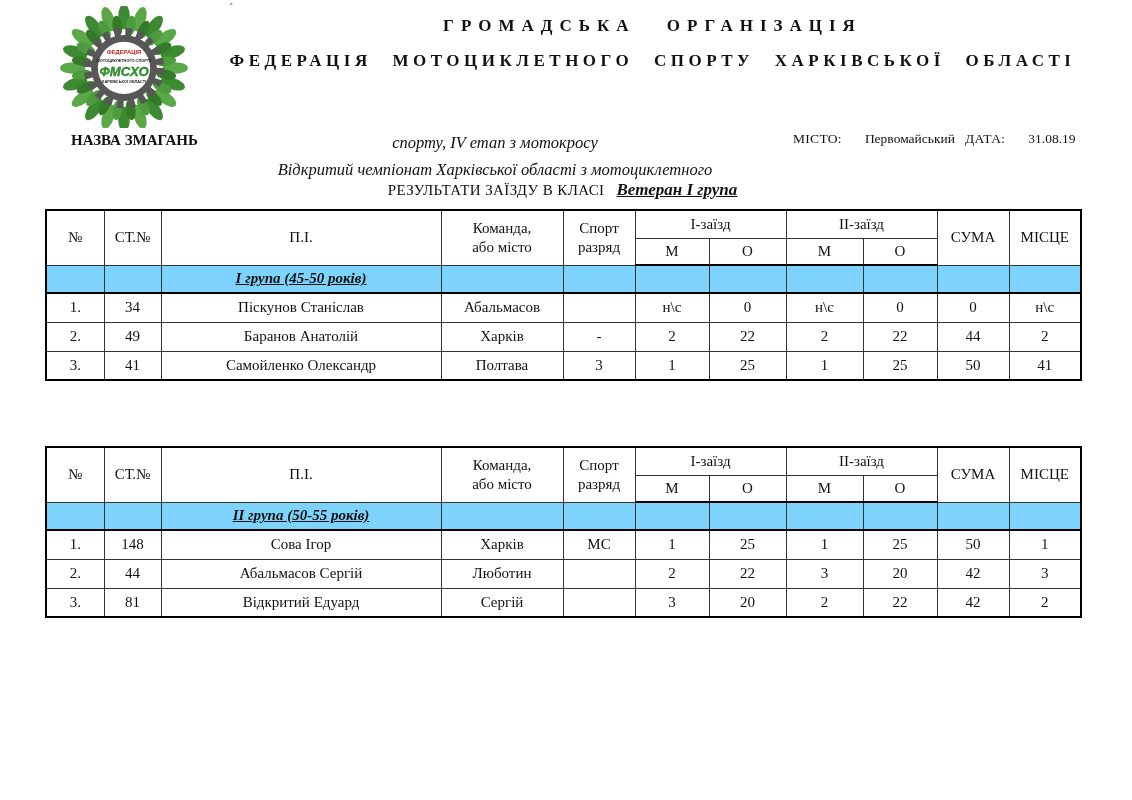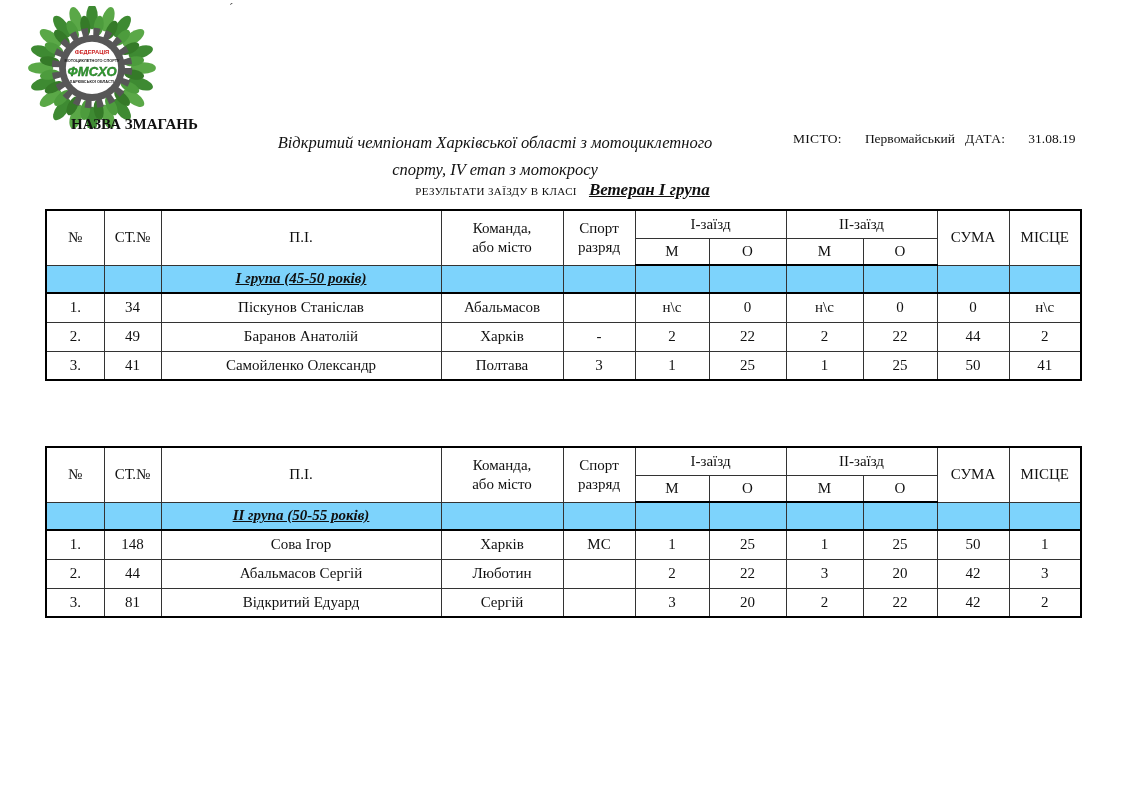--- a/index.html
+++ b/index.html
@@ -6,38 +6,38 @@
   html, body { background: #fff; }
   .page {
     position: relative;
     width: 1132px; height: 800px;
     background: #fff;
     font-family: "Liberation Serif", serif;
     color: #111;
     overflow: hidden;
   }
   
-  .logo { position: absolute; left: 16px; top: 6px; width: 152px; height: 122px; }
+  .logo { position: absolute; left: 48px; top: 6px; width: 152px; height: 122px; }
   
   .org-header { position: absolute; left: 195px; top: 16px; width: 915px; text-align: center; }
   .org-line1 { font-size: 17px; font-weight: bold; letter-spacing: 7px; word-spacing: 20px; white-space: nowrap; }
   .org-line2 { margin-top: 15px; font-size: 17px; font-weight: bold; letter-spacing: 4.5px; word-spacing: 12px; white-space: nowrap; }
   .scan-artifact { position: absolute; left: 229px; top: 0px; font-size: 13px; color: #555; }
   
-  .event-label { position: absolute; left: 71px; top: 116px; font-size: 15px; font-weight: bold; white-space: nowrap; }
+  .event-label { position: absolute; left: 71px; top: 132px; font-size: 15px; font-weight: bold; white-space: nowrap; }
   .event-name { position: absolute; left: 215px; top: 129px; width: 560px; text-align: center;
                 font-style: italic; font-size: 16.5px; line-height: 27px; }
   .city-date { position: absolute; left: 793px; top: 131px; font-size: 13.5px; white-space: nowrap; }
   .city-date .lbl { letter-spacing: .3px; }
   .city-date .val { margin-left: 23px; margin-right: 10px; }
   
   .section-title { position: absolute; left: 45px; width: 1035px; text-align: center; white-space: nowrap; }
   .st-1 { top: 180px; }
   .st-2 { top: 416px; }
-  .title-prefix { font-size: 11px; letter-spacing: .4px; }
+  .title-prefix { font-size: 15px; letter-spacing: .4px; }
   .title-class { font-size: 17px; font-weight: bold; font-style: italic; text-decoration: underline; margin-left: 8px; }
   
   table.results {
     position: absolute; left: 45px; width: 1035px;
     border-collapse: collapse; table-layout: fixed;
     border: 2px solid #000;
     font-family: "Liberation Serif", serif;
   }
   .tbl-1 { top: 209px; }
   .tbl-2 { top: 446px; }
@@ -126,25 +126,29 @@
         <text x="75" y="50" font-size="6" font-weight="bold" fill="#cc2222">ФЕДЕРАЦІЯ</text>
         <text x="75" y="57.5" font-size="4" font-weight="bold" fill="#222222">МОТОЦИКЛЕТНОГО СПОРТУ</text>
         <text x="75" y="72" font-size="13.5" font-weight="bold" font-style="italic" fill="#2f9e2f" stroke="#1a5c1a" stroke-width="0.35">ФМСХО</text>
         <text x="75" y="80" font-size="4" font-weight="bold" fill="#222222">ХАРКІВСЬКОЇ ОБЛАСТІ</text>
       </g>
     </svg>
   </div>
 
   <span class="scan-artifact">´</span>
 
+  <div class="org-header">
+    <div class="org-line1">ГРОМАДСЬКА ОРГАНІЗАЦІЯ</div>
+    <div class="org-line2">ФЕДЕРАЦІЯ МОТОЦИКЛЕТНОГО СПОРТУ ХАРКІВСЬКОЇ ОБЛАСТІ</div>
+  </div>
 
   <div class="event-label">НАЗВА ЗМАГАНЬ</div>
   <div class="event-name">
+    <div>спорту, IV етап з мотокросу</div>
     <div>Відкритий чемпіонат Харківської області з мотоциклетного</div>
-    <div>спорту, IV етап з мотокросу</div>
   </div>
   <div class="city-date">
     <span class="lbl">МІСТО:</span><span class="val">Первомайський</span><span class="lbl">ДАТА:</span><span class="val">31.08.19</span>
   </div>
 
   <div class="section-title st-1">
     <span class="title-prefix">РЕЗУЛЬТАТИ ЗАЇЗДУ В КЛАСІ</span>
     <span class="title-class">Ветеран І група</span>
   </div>
 

